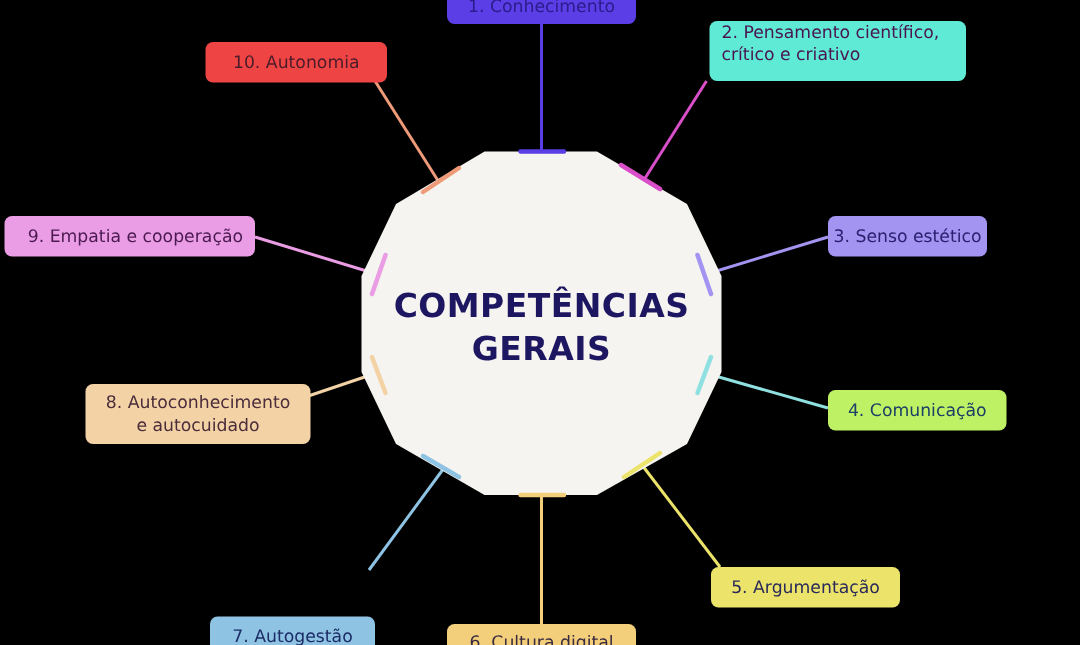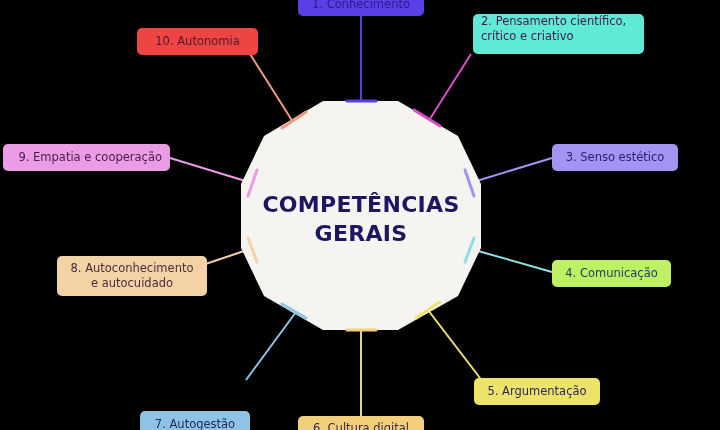--- a/index.html
+++ b/index.html
@@ -50,21 +50,21 @@
 
 <div class="box" style="left:298px; top:-8px; width:126px; height:24px; background:#5b3ee6; color:#2a1c8a;">
   <span>1. Conhecimento</span>
 </div>
 
 <div class="box" style="left:473px; top:14px; width:171px; height:40px; background:#5eead4; color:#4a1450; justify-content:flex-start; text-align:left; flex-direction:column; align-items:flex-start;">
   <span>2. Pensamento científico,</span>
   <span>crítico e criativo</span>
 </div>
 
-<div class="box" style="left:552px; top:144px; width:126px; height:27px; background:#a394f2; color:#2b2070;">
+<div class="box" style="left:552px; top:144px; width:106px; height:27px; background:#a394f2; color:#2b2070;">
   <span>3. Senso estético</span>
 </div>
 
 <div class="box" style="left:552px; top:260px; width:119px; height:27px; background:#bef264; color:#1c3d66;">
   <span>4. Comunicação</span>
 </div>
 
 <div class="box" style="left:474px; top:378px; width:126px; height:27px; background:#ece36a; color:#2a2a5a;">
   <span>5. Argumentação</span>
 </div>

